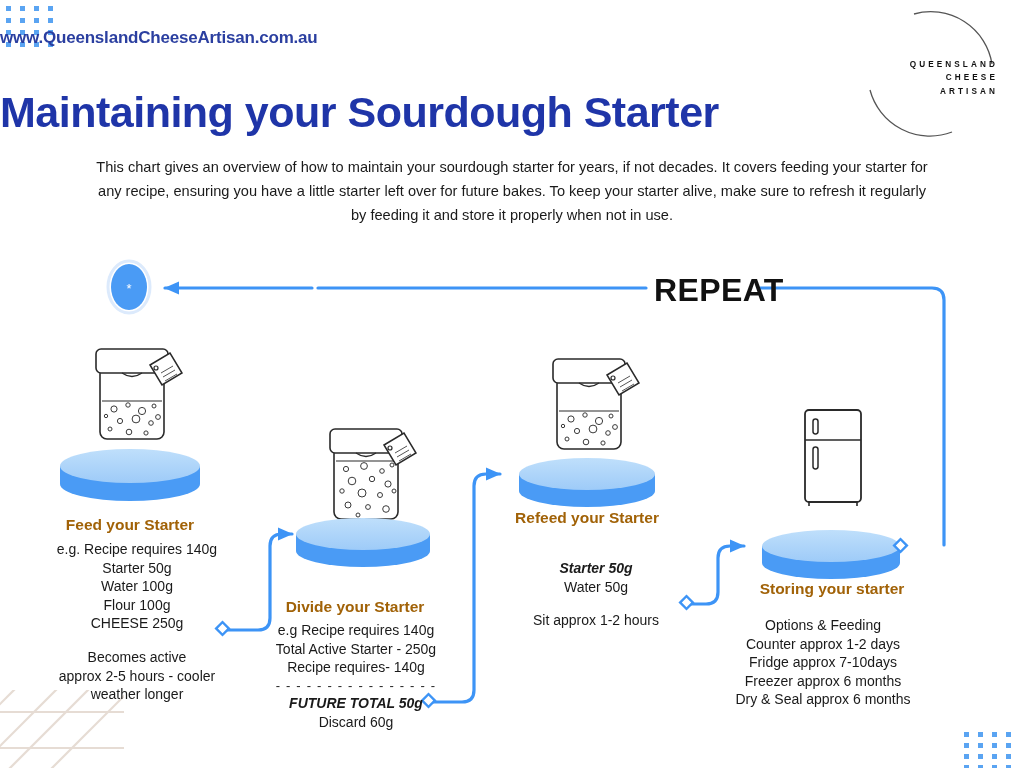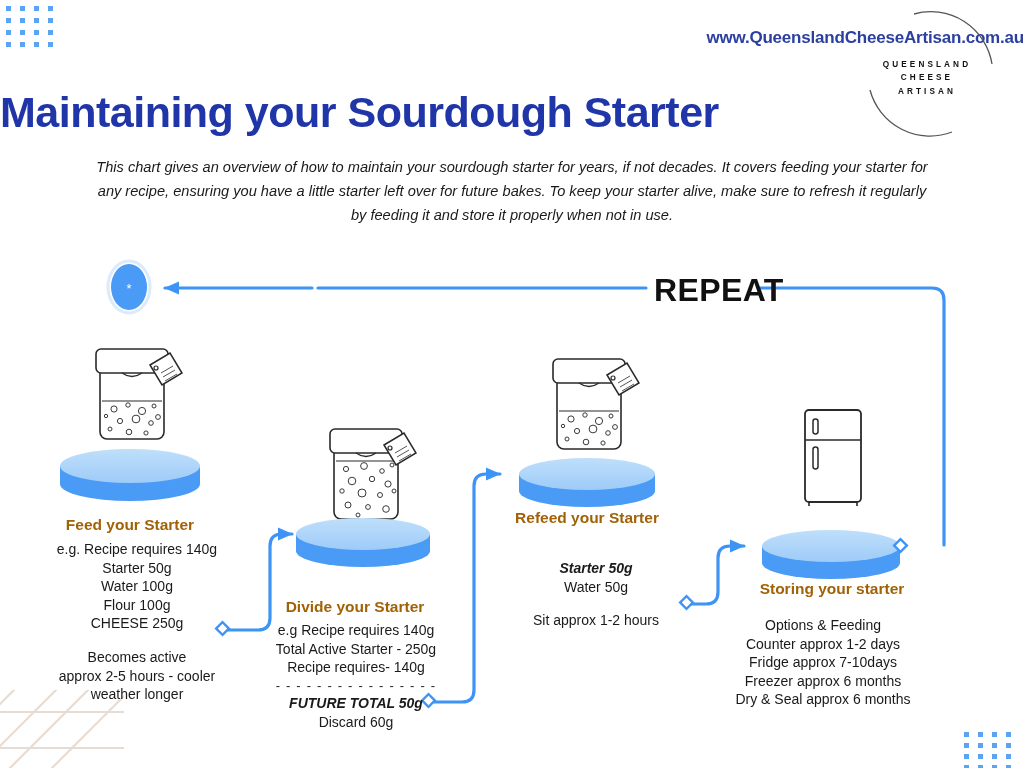--- a/index.html
+++ b/index.html
@@ -36,21 +36,21 @@
   }
   .hatch-bl {
     left: -6px; top: 690px;
     width: 130px; height: 82px;
   }
 
   
   .site-url {
     position: absolute;
     left: 0; right: 0; top: 28px;
-    text-align: right;
+    text-align: left;
     font-size: 17px;
     font-weight: bold;
     color: #2b3fa0;
     letter-spacing: -0.2px;
   }
   .main-title {
     position: absolute;
     left: 0; right: 0; top: 88px;
     text-align: left;
     font-size: 43px;
@@ -61,37 +61,36 @@
   }
   .intro {
     position: absolute;
     left: 92px;
     top: 156px;
     width: 840px;
     text-align: center;
     font-size: 14.6px;
     line-height: 1.63;
     color: #1a1a1a;
-    font-style: italic;
   }
 
   
   .logo {
     position: absolute;
     left: 856px;
     top: 8px;
     width: 160px;
     height: 140px;
   }
   .logo-text {
     position: absolute;
     left: 0;
     top: 50px;
     width: 142px;
-    text-align: center;
+    text-align: right;
     font-size: 8.2px;
     font-weight: bold;
     color: #111;
     letter-spacing: 3.1px;
     line-height: 1.62;
   }
 
   
   #flow {
     position: absolute;

